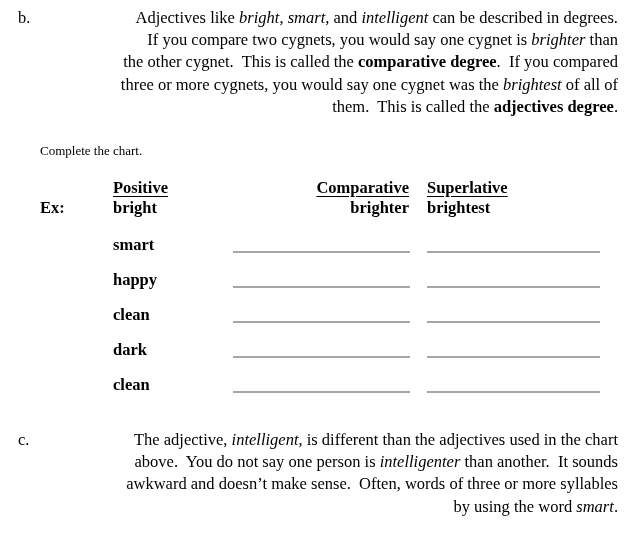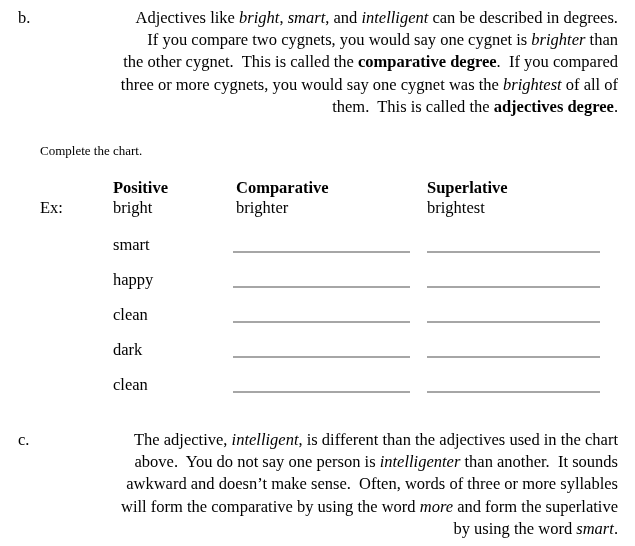--- a/index.html
+++ b/index.html
@@ -77,28 +77,30 @@
   }
   .chart-row {
     position: relative;
     height: 35px;
   }
   .cell {
     position: absolute;
     font-size: 16.5px;
     line-height: 20px;
     top: 0;
+    font-weight: bold;
   }
   .col-ex   { left: 40px;  width: 66px; }
   .col-pos  { left: 113px; width: 112px; }
-  .col-comp { left: 236px; width: 185px; }
+  .col-comp { left: 224px; width: 185px; text-align: right; }
   .col-sup  { left: 427px; width: 180px; }
 
   .hdr {
     font-weight: bold;
+    text-decoration: underline;
     text-underline-offset: 2.5px;
   }
 
   .blank-line {
     position: absolute;
     height: 0;
     border-top: 2px solid #a6a6a6;
     top: 16px;
   }
   .blank-comp { left: 233px; width: 177px; }
@@ -166,18 +168,17 @@
       </div>
 
   </div>
 
   <div class="item" id="item-c">
     <div class="item-marker">c.</div>
     <div class="item-body" id="item-c-body">
         <span class="ln">The adjective, <i class="it">intelligent</i>, is different than the adjectives used in the chart</span>
         <span class="ln">above.  You do not say one person is <i class="it">intelligenter</i> than another.  It sounds</span>
         <span class="ln">awkward and doesn’t make sense.  Often, words of three or more syllables</span>
-        <span class="ln">will form the comparative by using the word <i class="it">more</i> and form the superlative</span>
         <span class="ln">by using the word <i class="it">smart</i>.</span>
       </div>
   </div>
 
 </div>
 
 </body></html>

